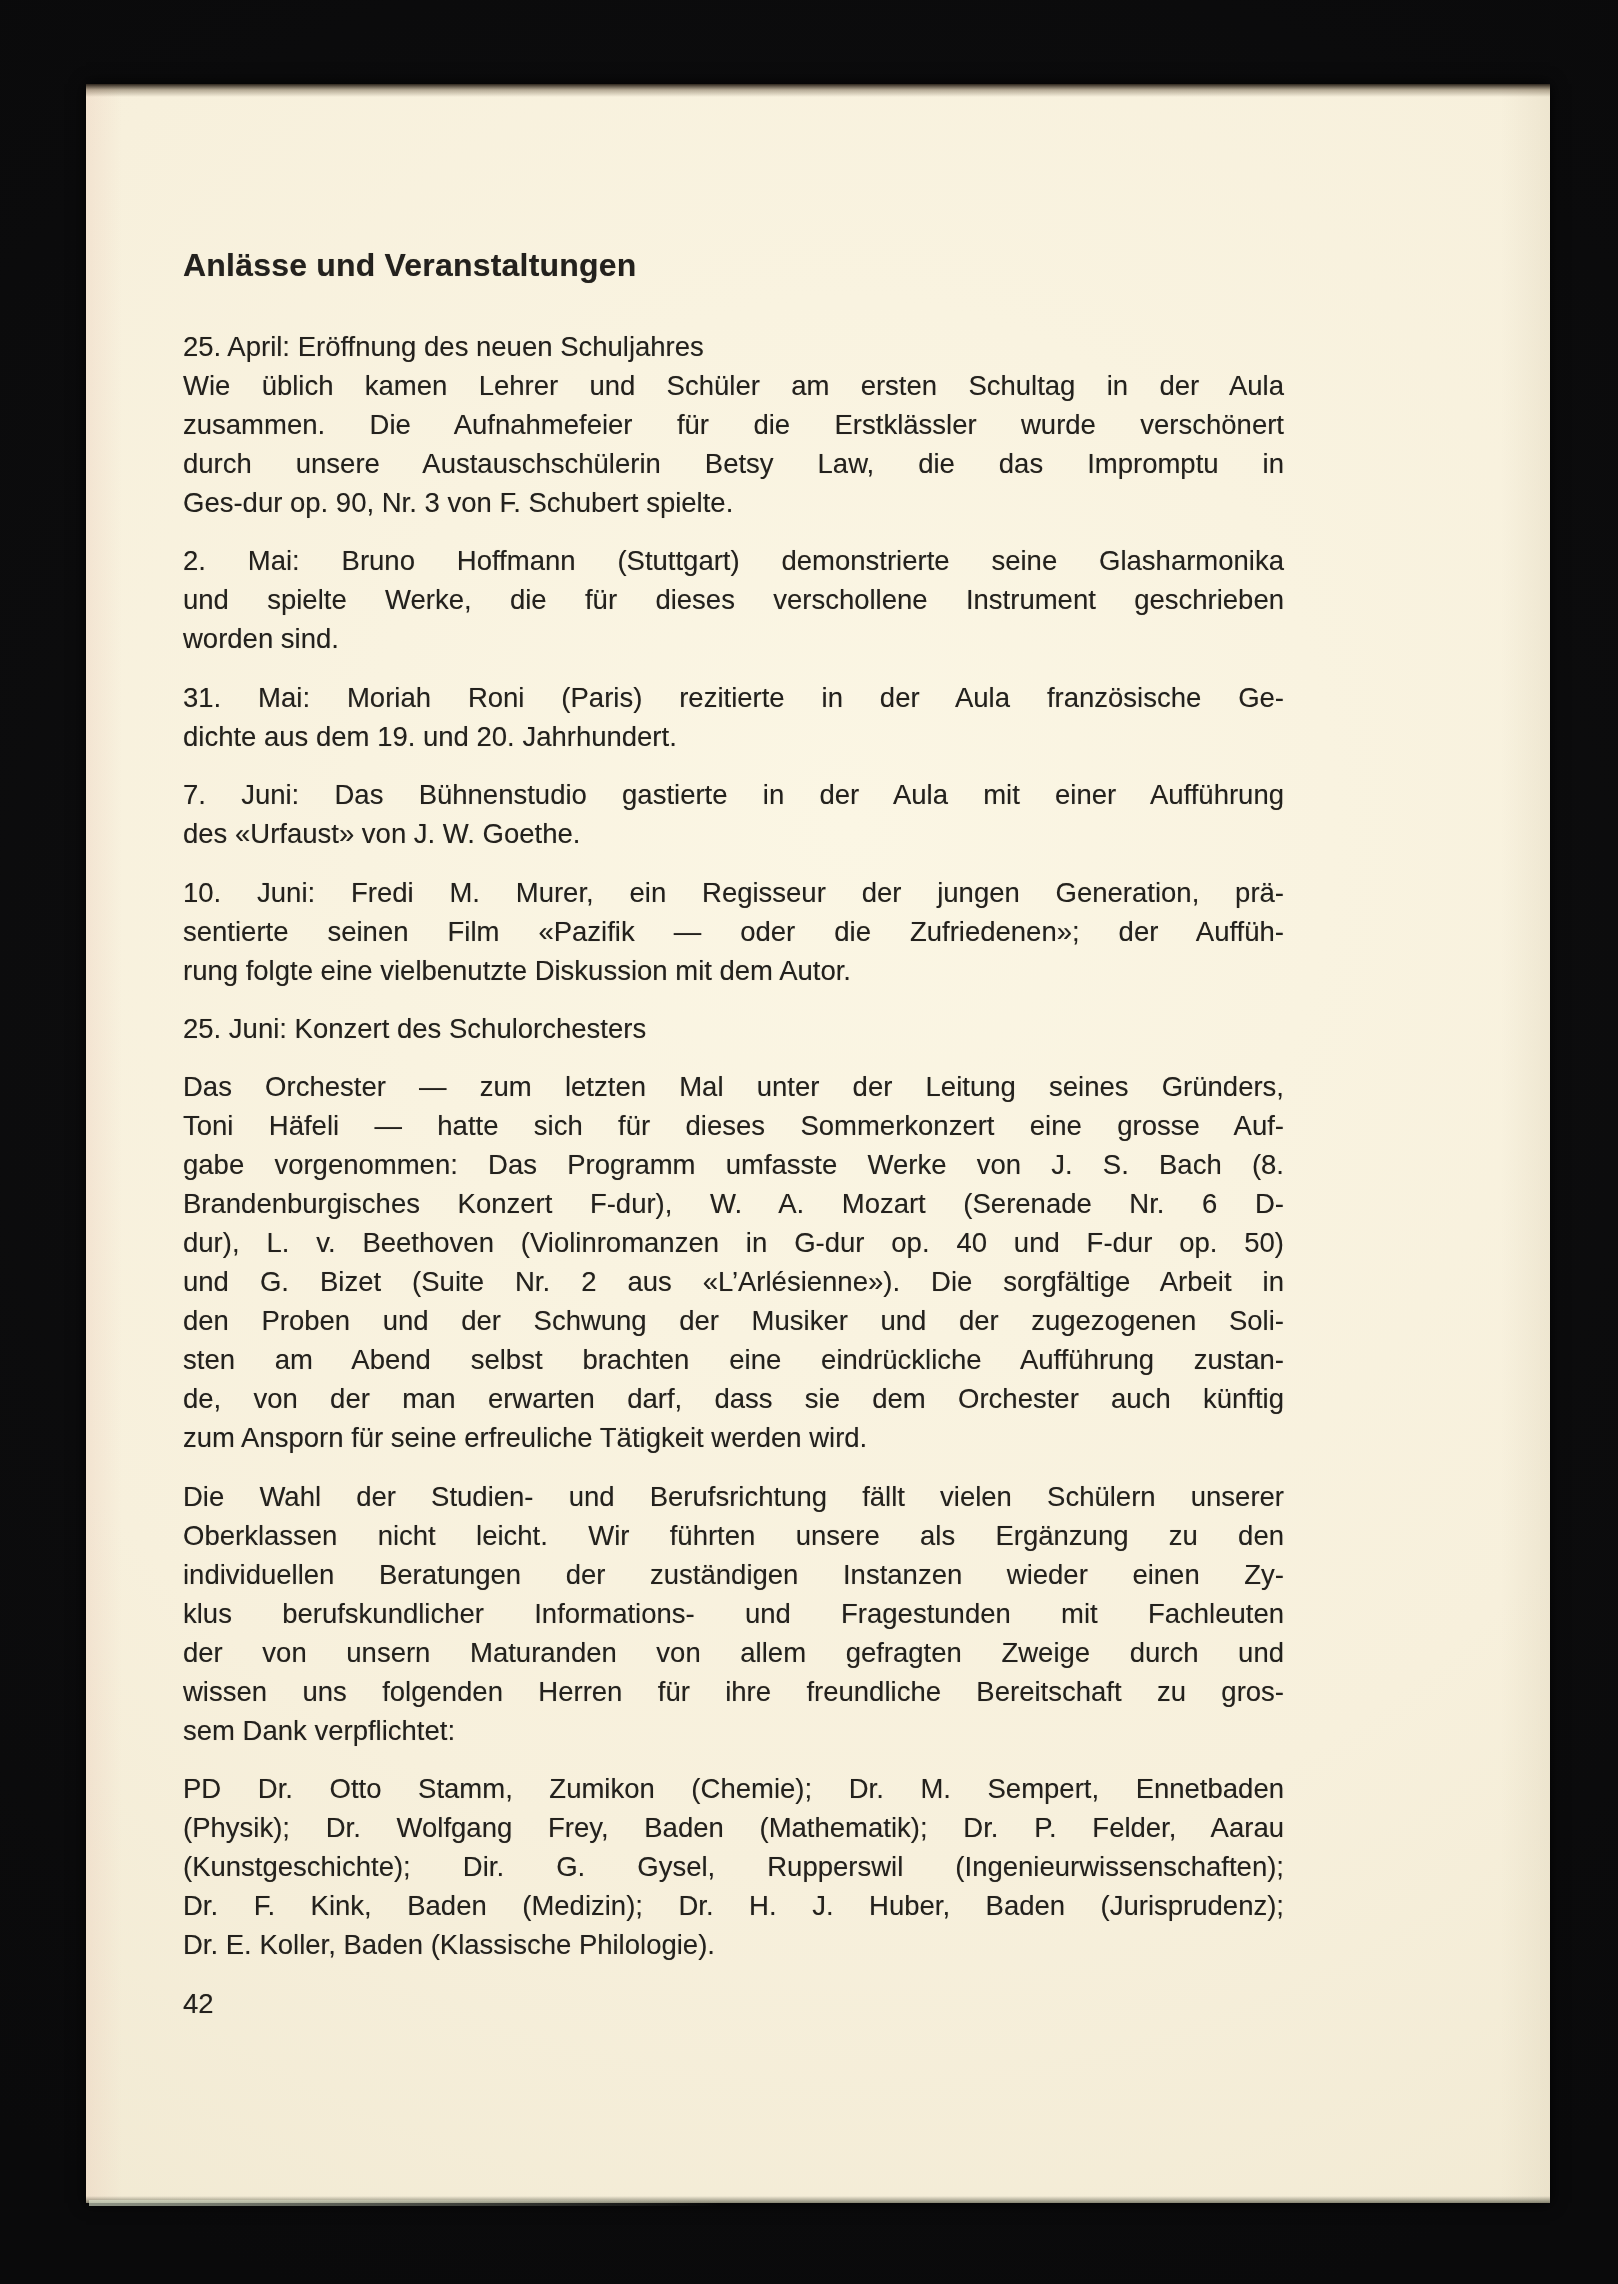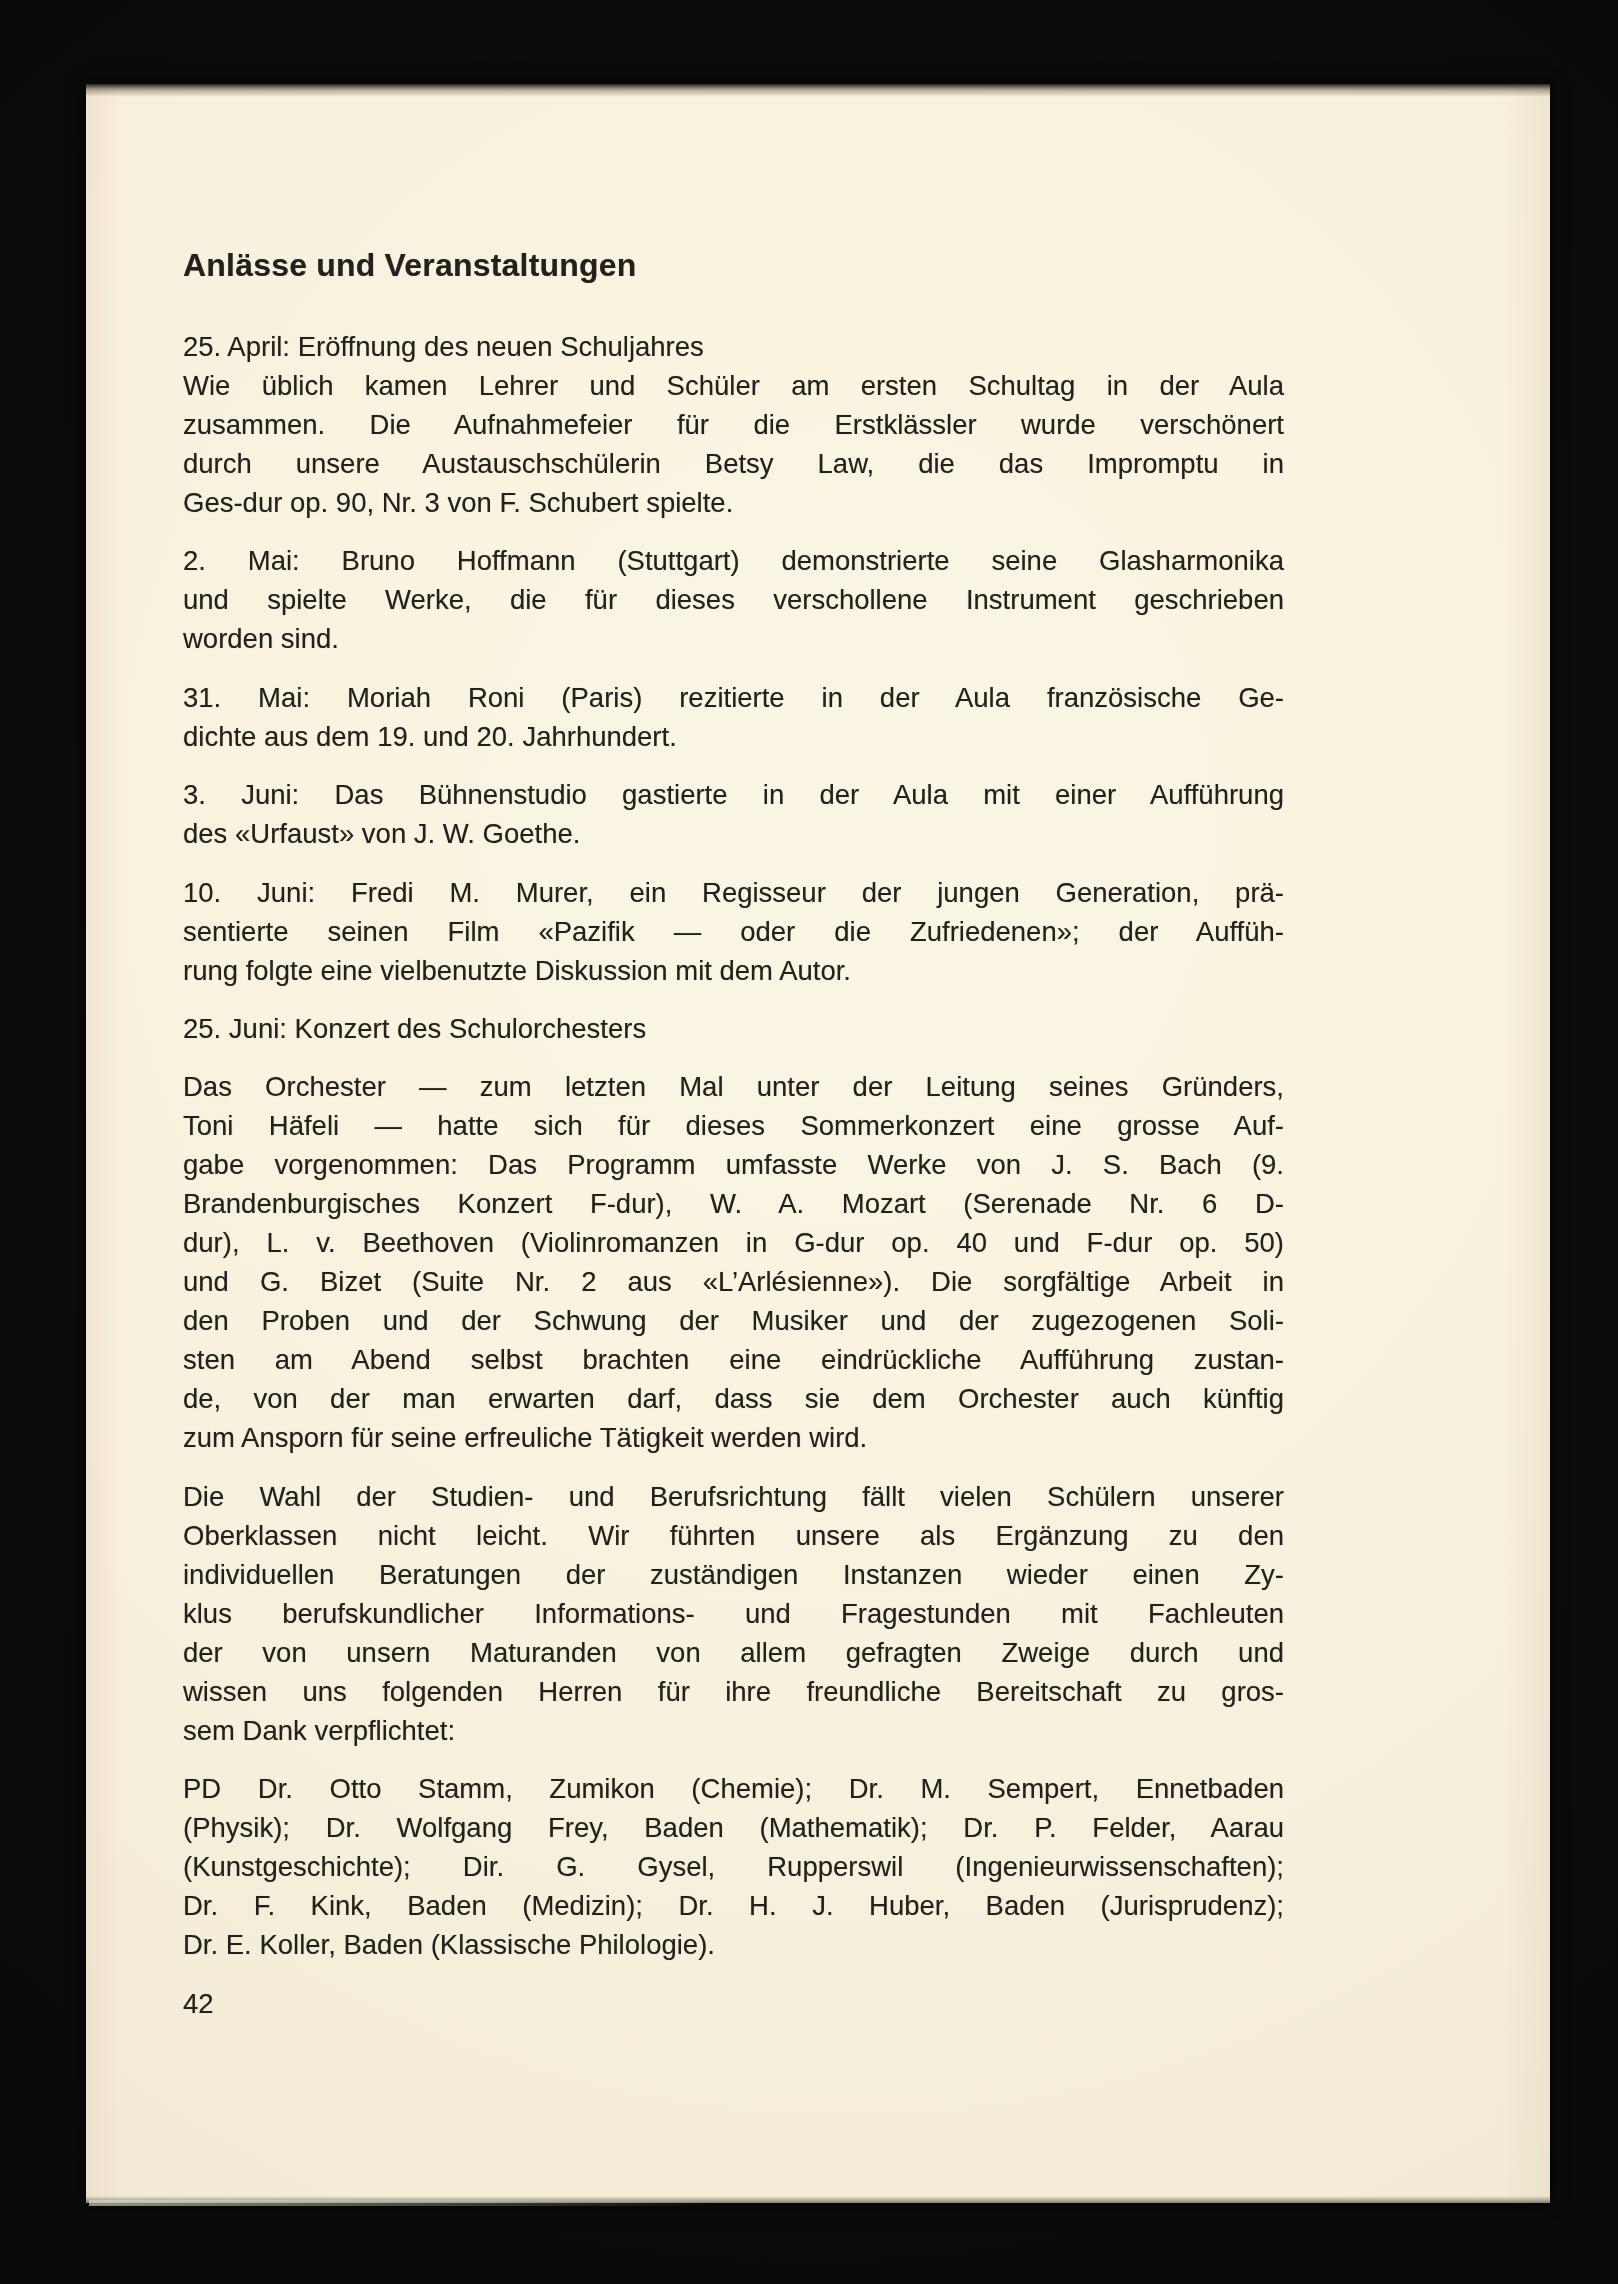--- a/index.html
+++ b/index.html
@@ -118,35 +118,35 @@
         <div class="para">
           <div class="line just">2. Mai: Bruno Hoffmann (Stuttgart) demonstrierte seine Glasharmonika</div>
           <div class="line just">und spielte Werke, die für dieses verschollene Instrument geschrieben</div>
           <div class="line">worden sind.</div>
         </div>
         <div class="para">
           <div class="line just">31. Mai: Moriah Roni (Paris) rezitierte in der Aula französische Ge-</div>
           <div class="line">dichte aus dem 19. und 20. Jahrhundert.</div>
         </div>
         <div class="para">
-          <div class="line just">3. Juni: Das Bühnenstudio gastierte in der Aula mit einer Aufführung</div>
+          <div class="line just">7. Juni: Das Bühnenstudio gastierte in der Aula mit einer Aufführung</div>
           <div class="line">des «Urfaust» von J. W. Goethe.</div>
         </div>
         <div class="para">
           <div class="line just">10. Juni: Fredi M. Murer, ein Regisseur der jungen Generation, prä-</div>
           <div class="line just">sentierte seinen Film «Pazifik — oder die Zufriedenen»; der Auffüh-</div>
           <div class="line">rung folgte eine vielbenutzte Diskussion mit dem Autor.</div>
         </div>
         <div class="para">
           <div class="line">25. Juni: Konzert des Schulorchesters</div>
         </div>
         <div class="para">
           <div class="line just">Das Orchester — zum letzten Mal unter der Leitung seines Gründers,</div>
           <div class="line just">Toni Häfeli — hatte sich für dieses Sommerkonzert eine grosse Auf-</div>
-          <div class="line just">gabe vorgenommen: Das Programm umfasste Werke von J. S. Bach (9.</div>
+          <div class="line just">gabe vorgenommen: Das Programm umfasste Werke von J. S. Bach (8.</div>
           <div class="line just">Brandenburgisches Konzert F-dur), W. A. Mozart (Serenade Nr. 6 D-</div>
           <div class="line just">dur), L. v. Beethoven (Violinromanzen in G-dur op. 40 und F-dur op. 50)</div>
           <div class="line just">und G. Bizet (Suite Nr. 2 aus «L’Arlésienne»). Die sorgfältige Arbeit in</div>
           <div class="line just">den Proben und der Schwung der Musiker und der zugezogenen Soli-</div>
           <div class="line just">sten am Abend selbst brachten eine eindrückliche Aufführung zustan-</div>
           <div class="line just">de, von der man erwarten darf, dass sie dem Orchester auch künftig</div>
           <div class="line">zum Ansporn für seine erfreuliche Tätigkeit werden wird.</div>
         </div>
         <div class="para">
           <div class="line just">Die Wahl der Studien- und Berufsrichtung fällt vielen Schülern unserer</div>

